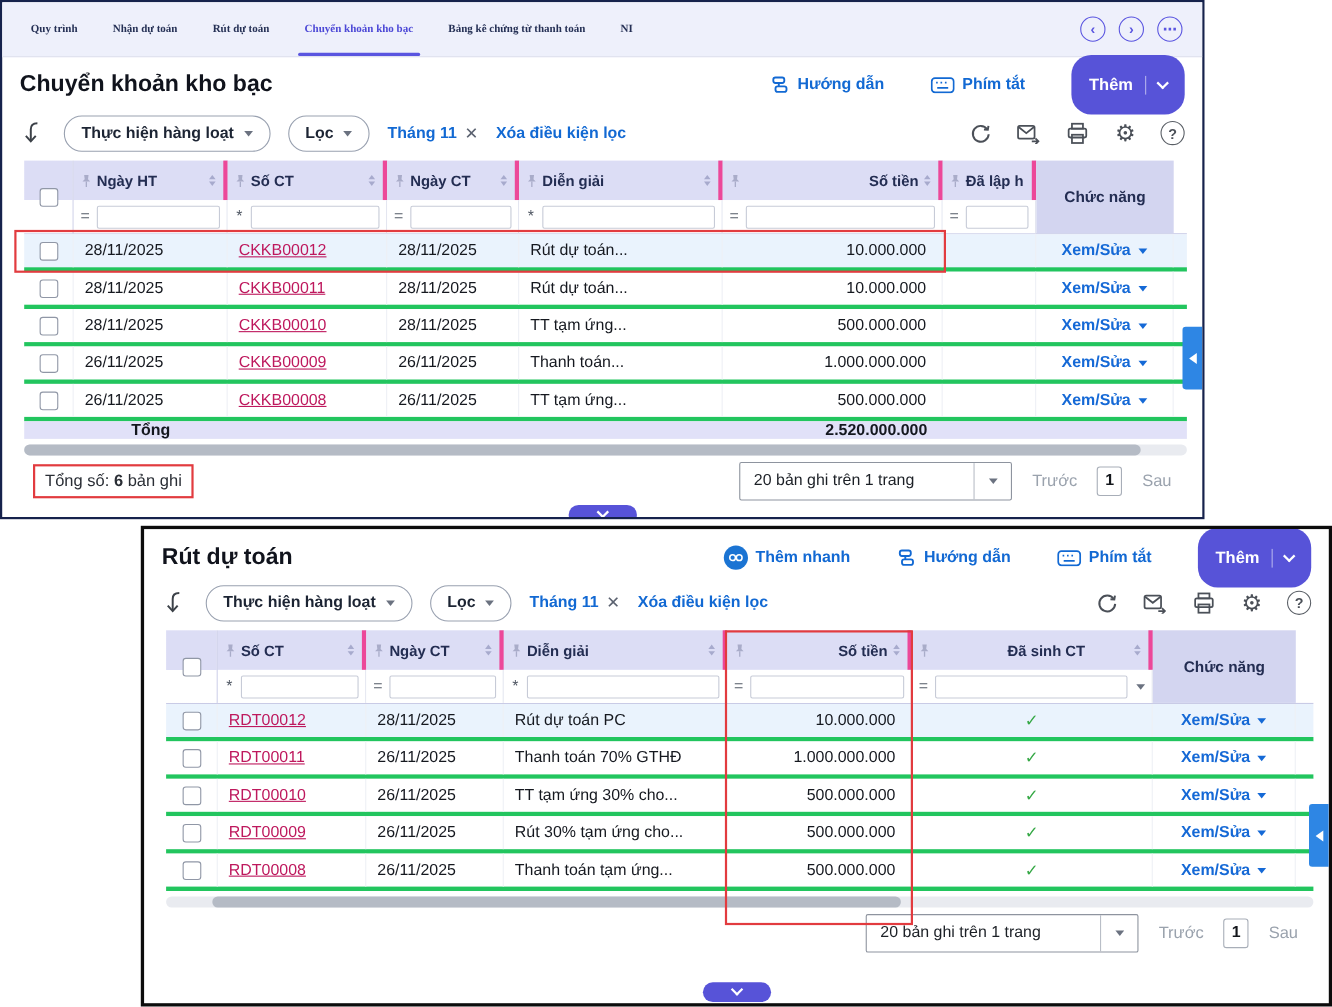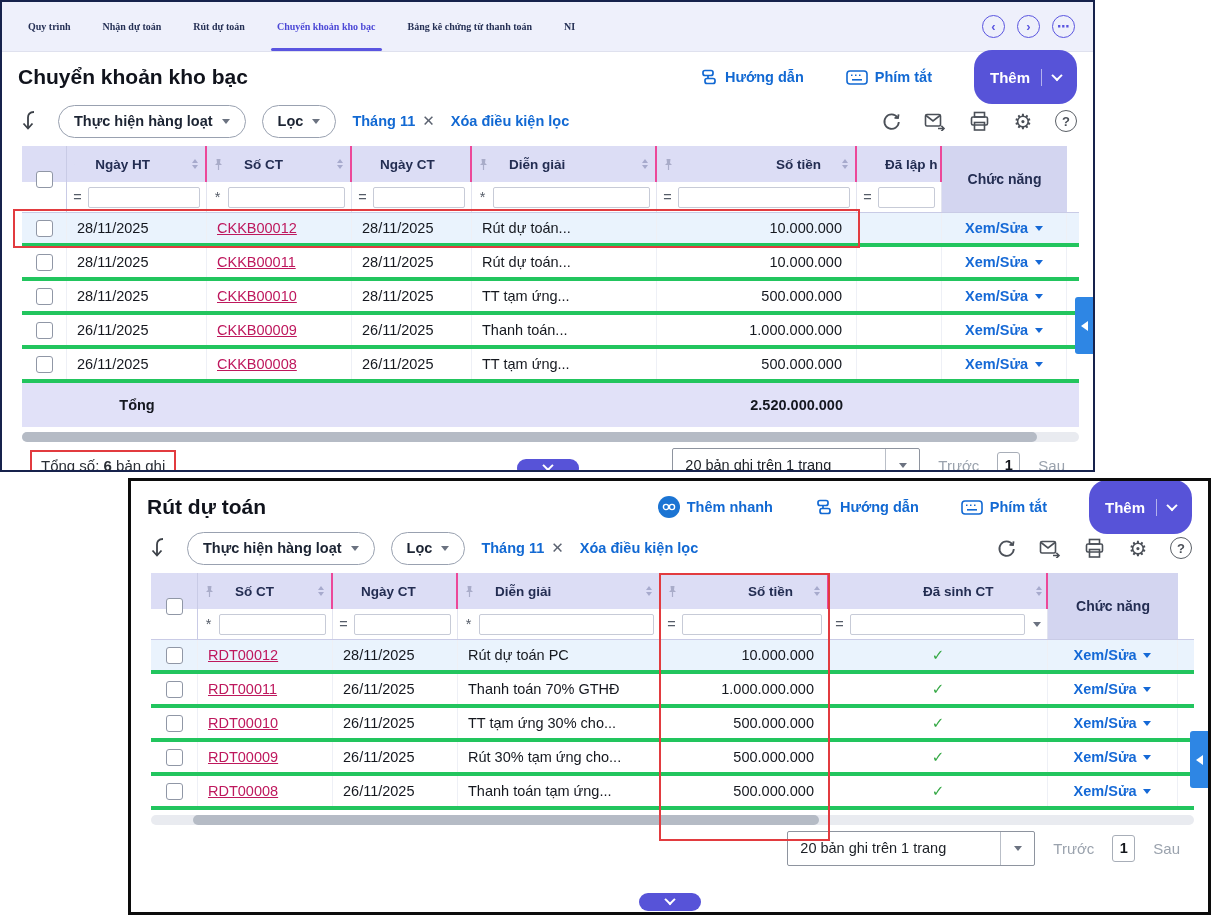--- a/index.html
+++ b/index.html
@@ -42,21 +42,21 @@
   .tool-icons{margin-left:auto;display:flex;align-items:center;gap:20px;color:#4b5058;}
   .ticon{cursor:pointer;display:flex;align-items:center;justify-content:center;width:24px;height:24px;}
   .helpcirc{width:22px;height:22px;border:1.7px solid #5a5f66;border-radius:50%;display:flex;align-items:center;justify-content:center;font-size:13px;font-weight:700;color:#4b5058;}
   .gear{font-size:21px;color:#4b5058;line-height:1;}
 
   
   .tablewrap{margin:0 14px 0 20px;position:relative;}
   #win1 .tablewrap{--cols:45px 140px 145px 120px 185px 200px 85px 125px;}
   #win2 .tablewrap{--cols:47px 135px 125px 203px 168px 219px 130px;}
   .thead{display:grid;grid-template-columns:var(--cols);grid-template-rows:36px 30px;border-bottom:1px solid #c9cbe6;}
-  .th{display:flex;align-items:center;gap:21px;padding:0 7px;font-weight:700;font-size:13.5px;color:#232d52;background:var(--header-bg);border-right:2px solid #ec4899;overflow:hidden;white-space:nowrap;}
+  .th{display:flex;align-items:center;gap:5px;padding:0 7px;font-weight:700;font-size:13.5px;color:#232d52;background:var(--header-bg);border-right:4px solid #ec4899;overflow:hidden;white-space:nowrap;}
   .th .sp{flex:1;}
   .th-cb{background:linear-gradient(#dcddf5 36px,#fff 36px);display:flex;align-items:center;justify-content:center;border-right:1px solid #c9cbe6;}
   .th-fn{background:var(--fn-bg);display:flex;align-items:center;justify-content:center;font-weight:700;font-size:14px;color:#232d52;}
   .sorticon{display:flex;flex-direction:column;gap:2px;}
   .tri{width:0;height:0;border-left:3.5px solid transparent;border-right:3.5px solid transparent;}
   .tri.up{border-bottom:4px solid #a7aacd;}
   .tri.dn{border-top:4px solid #a7aacd;}
   .tf{display:flex;align-items:center;gap:6px;padding:0 6px;background:#fff;border-right:1px solid #e2e4ef;}
   .tf .op{color:#555c68;font-size:14.5px;width:9px;text-align:center;}
   .tf input{flex:1;height:21px;border:1px solid #c7cbd7;border-radius:2px;min-width:0;padding:0 4px;font-size:13px;}
@@ -65,21 +65,21 @@
   .tr.hl{background:var(--row-hl);}
   .td{display:flex;align-items:center;padding:0 10px;border-right:1px solid #eef0f6;overflow:hidden;white-space:nowrap;}
   .td.num{justify-content:flex-end;padding-right:14px;}
   .td.ctr{justify-content:center;}
   .td.cb{justify-content:center;padding:0;}
   .checkbox{width:17px;height:17px;border:1.6px solid #9097a6;border-radius:3px;background:#fff;cursor:pointer;}
   .link{color:#be185d;text-decoration:underline;font-weight:400;cursor:pointer;}
   .action{color:var(--link);font-weight:700;display:flex;align-items:center;gap:7px;cursor:pointer;}
   .action .caret-dn{border-top-color:var(--link);}
   .checkmark{color:var(--check);font-weight:700;font-size:15px;}
-  .totalrow{display:grid;grid-template-columns:var(--cols);height:44px;align-items:center;background:var(--total-bg);font-weight:700;font-size:14.5px;color:#14171f;}
+  .totalrow{display:grid;grid-template-columns:var(--cols);height:16px;align-items:center;background:var(--total-bg);font-weight:700;font-size:14.5px;color:#14171f;}
   .totalrow .lbl{text-align:center;}
   .totalrow .amt{text-align:right;padding-right:14px;}
 
   
   .annot{position:absolute;border:2.5px solid var(--annot);pointer-events:none;z-index:5;}
   .annot-inline{display:inline-block;border:2.5px solid var(--annot);padding:5px 9px;}
 
   
   .hscroll{height:10px;background:#e9ebf0;border-radius:5px;margin:5px 14px 0 20px;position:relative;}
   .hscroll .thumb{position:absolute;top:0;height:10px;background:#b5bbc5;border-radius:5px;cursor:pointer;}

